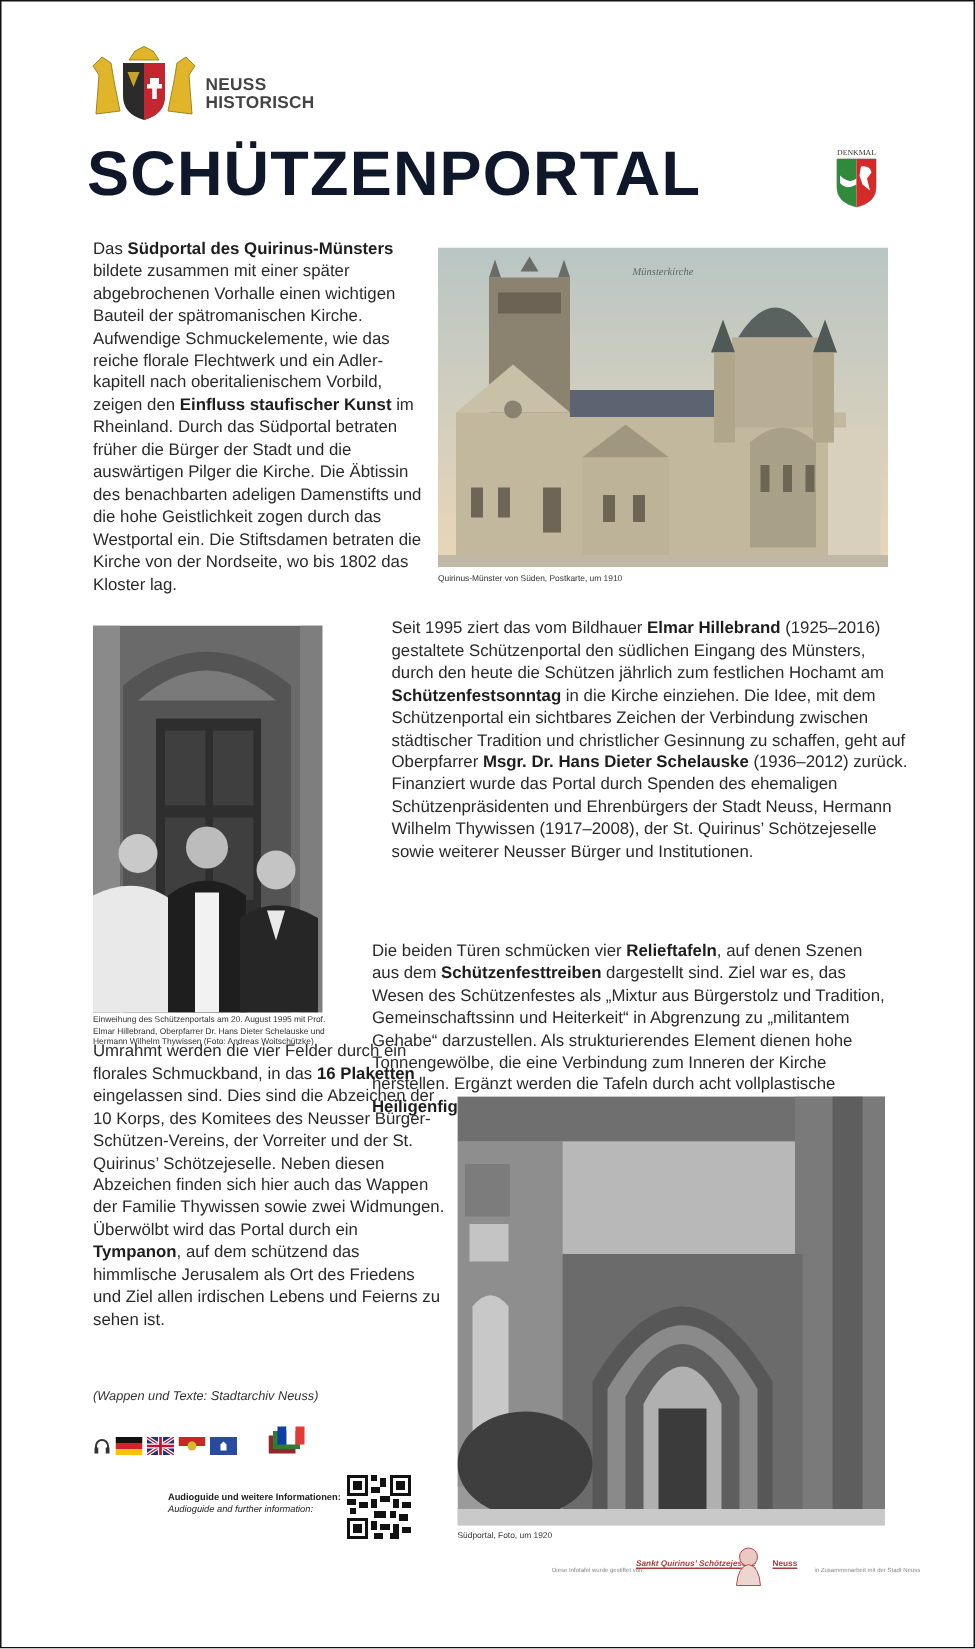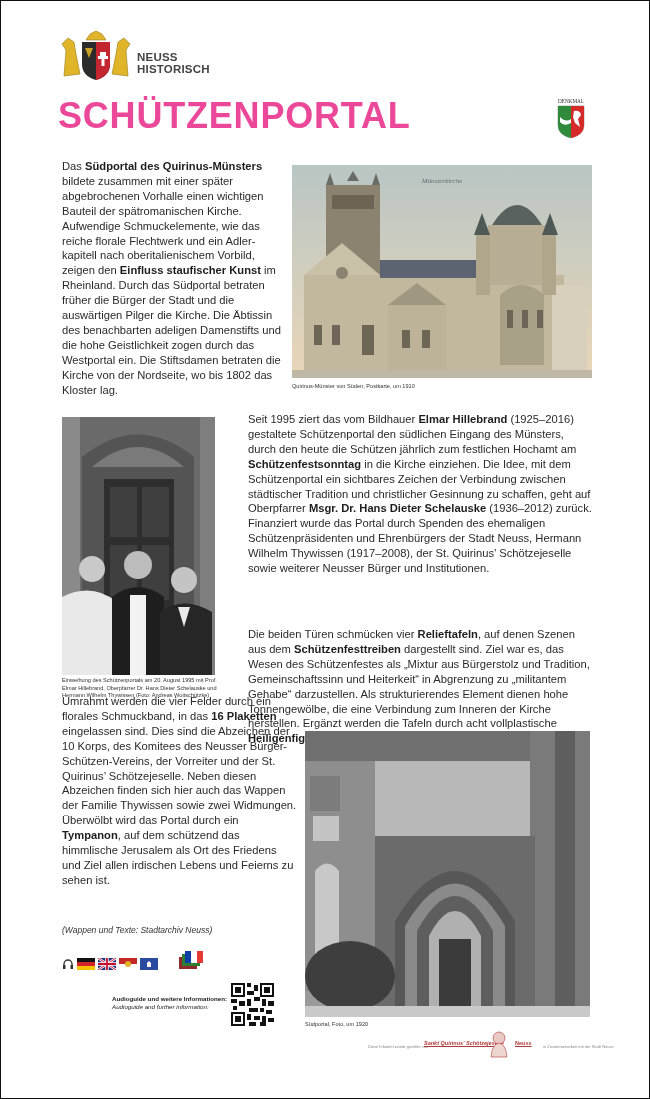--- a/index.html
+++ b/index.html
@@ -4,28 +4,28 @@
 <style>
   * { box-sizing: border-box; margin: 0; padding: 0; }
   html, body { width: 650px; height: 1099px; background: #fff; }
   body { position: relative; font-family: "Liberation Sans", "DejaVu Sans", sans-serif; color: #222; overflow: hidden; }
   .frame { position: absolute; left: 0; top: 0; width: 650px; height: 1099px; border: 1.5px solid #111; }
   .abs { position: absolute; }
 
   
   .logo { left: 60px; top: 30px; width: 72px; height: 52px; }
   .brand { left: 137px; top: 51px; font-size: 11.5px; font-weight: bold; line-height: 12px; color: #444; letter-spacing: 0.2px; }
-  .title { left: 58px; top: 90px; font-size: 36px; font-weight: bold; color: #ec4899; letter-spacing: 0.8px; line-height: 52px; }
+  .title { left: 58px; top: 90px; font-size: 42px; font-weight: bold; color: #0f172a; letter-spacing: 0.8px; line-height: 52px; }
   .denkmal { left: 556px; top: 97px; width: 30px; height: 42px; }
 
   
   .txt { font-size: 11.2px; line-height: 14.9px; color: #2a2a2a; }
   .txt b { font-weight: bold; color: #1d1d1d; text-align: center; }
   .p1 { left: 62px; top: 159px; width: 222px; }
-  .p2 { left: 248px; top: 412px; width: 345px; }
+  .p2 { left: 261px; top: 412px; width: 345px; }
   .p3 { left: 248px; top: 627px; width: 345px; }
   .p4 { left: 62px; top: 694px; width: 235px; }
   .src { left: 62px; top: 925px; font-size: 8.5px; font-style: italic; color: #333; }
 
   
   .photo { overflow: hidden; }
   .img1 { left: 292px; top: 165px; width: 300px; height: 213px; }
   .img2 { left: 62px; top: 417px; width: 153px; height: 258px; }
   .img3 { left: 305px; top: 731px; width: 285px; height: 286px; }
   .cap { font-size: 5.6px; line-height: 7.5px; color: #333; }

